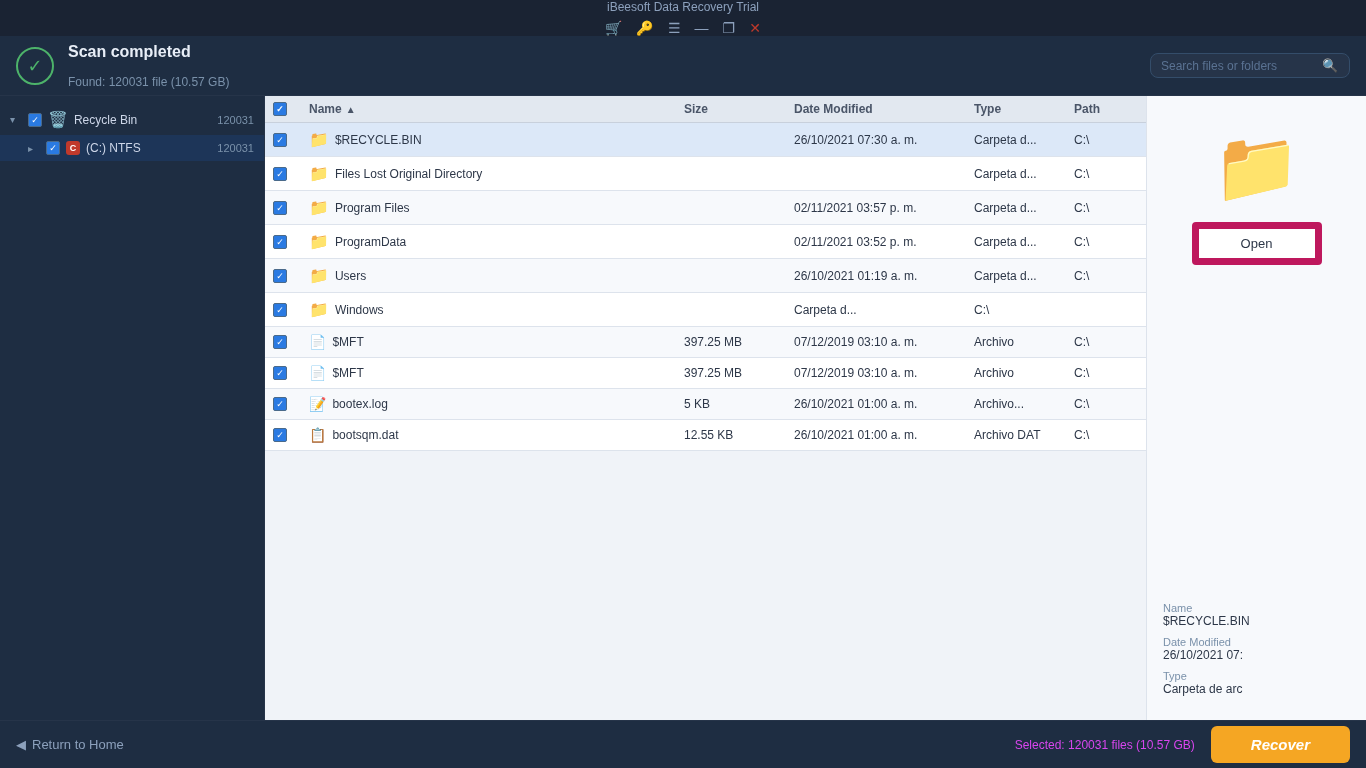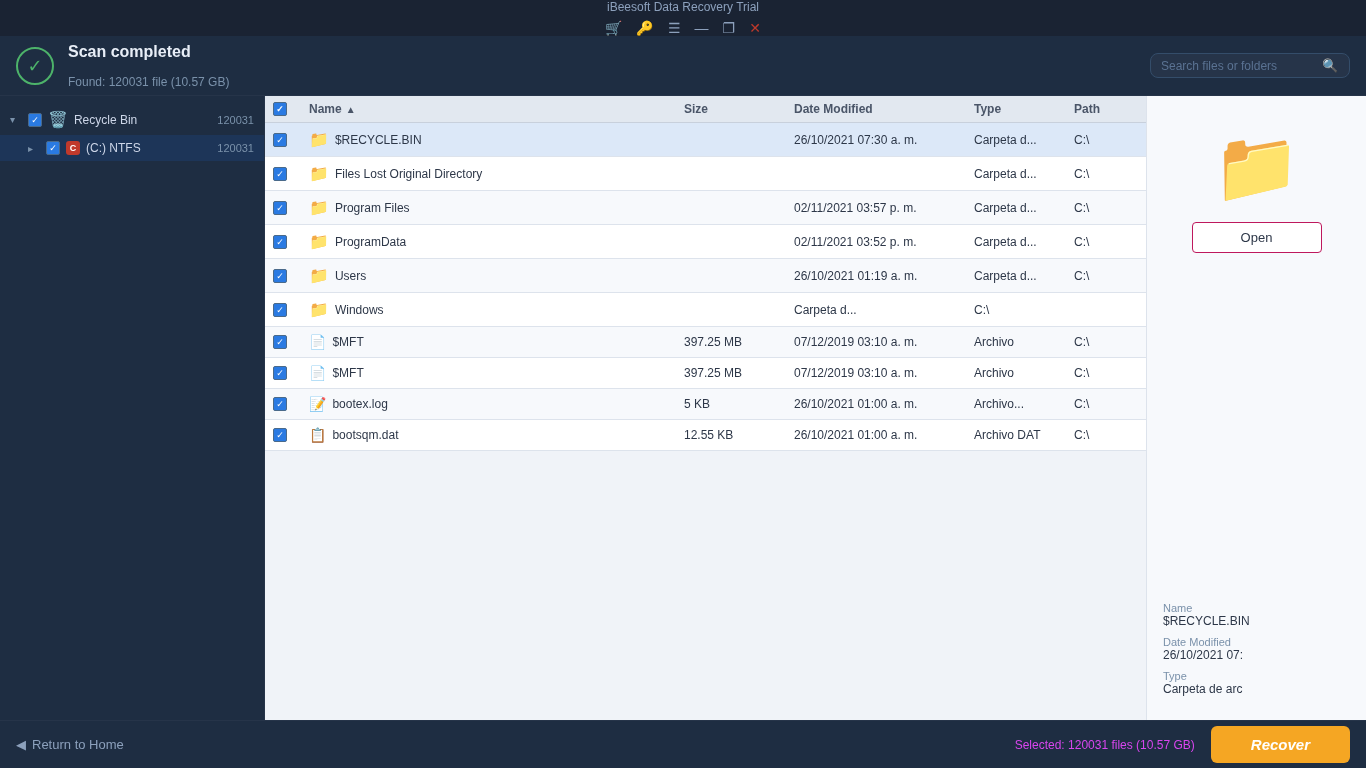--- a/index.html
+++ b/index.html
@@ -132,21 +132,21 @@
       padding: 16px;
     }
     .preview-folder-icon {
       font-size: 70px;
       color: #e8a020;
       margin-top: 20px; margin-bottom: 20px;
       line-height: 1;
     }
     .open-btn {
       width: 130px; padding: 7px 0;
-      background: white; border: 1px solid #be185d; border-radius: 4px;
+      background: white; border: 7px solid #be185d; border-radius: 4px;
       color: #2d3748; font-size: 13px; cursor: pointer; text-align: center;
       margin-bottom: auto;
     }
     .preview-info { width: 100%; margin-top: 20px; }
     .preview-info-row { display: flex; flex-direction: column; margin-bottom: 8px; }
     .preview-info-label { color: #7a91aa; font-size: 11px; }
     .preview-info-value { color: #2d3748; font-size: 12px; font-weight: 500; word-break: break-all; }
 
     
     .footer {

